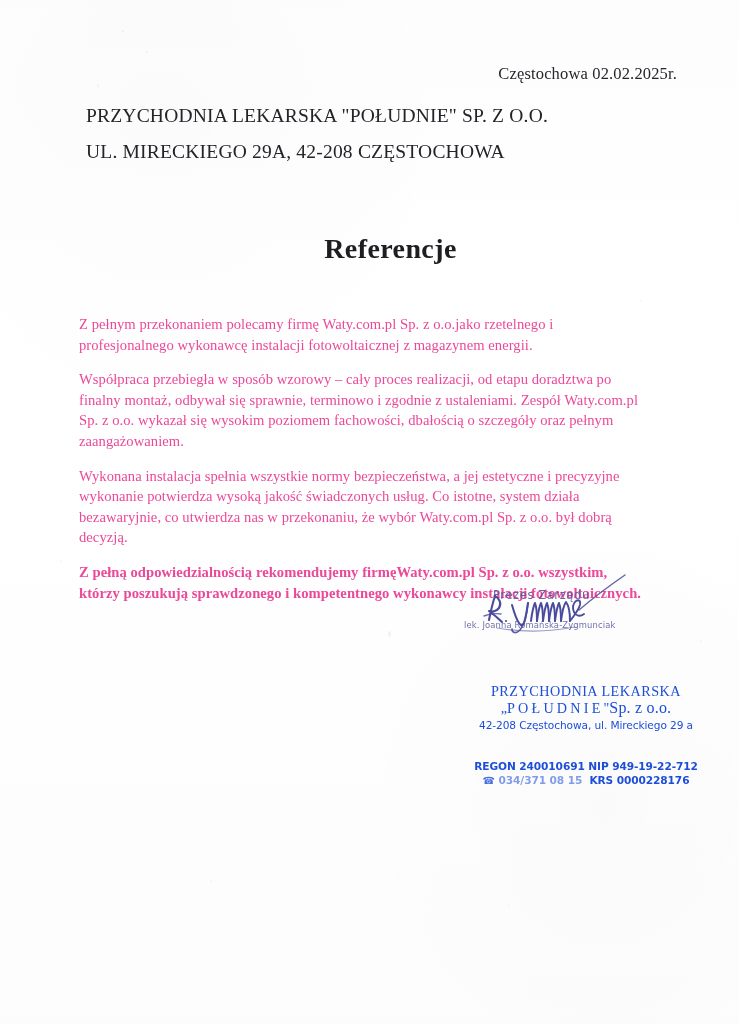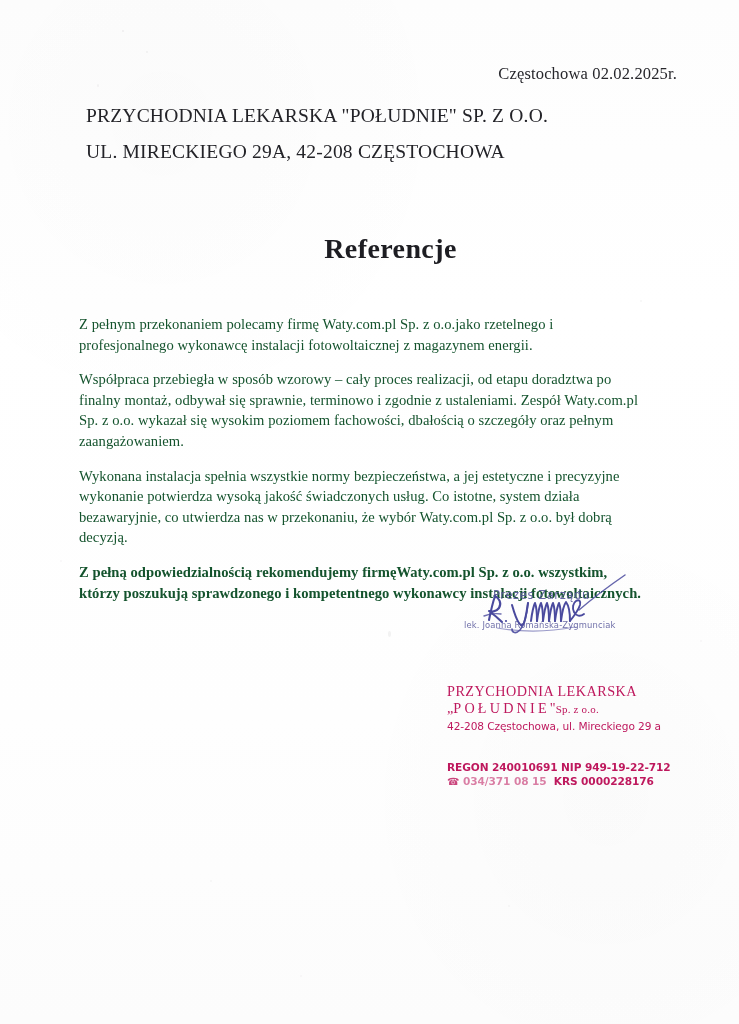--- a/index.html
+++ b/index.html
@@ -80,21 +80,21 @@
   .body-copy {
     position: absolute;
     top: 314px;
     left: 79px;
     width: 566px;
   }
   .para {
     font-size: 14.6px;
     line-height: 20.6px;
     text-align: left;
-    color: #14532d;
+    color: #ec4899;
     margin: 0 0 14px 0;
     letter-spacing: 0.05px;
   }
   .para:last-child { margin-bottom: 0; font-weight: bold; }
 
   
   .signature-block {
     position: absolute;
     top: 580px;
     left: 455px;
@@ -129,44 +129,44 @@
     left: 20px;
     width: 180px;
     height: 66px;
     pointer-events: none;
   }
 
   
   .stamp {
     position: absolute;
     top: 684px;
-    left: 447px;
+    left: 466px;
     width: 240px;
-    text-align: left;
-    color: #be185d;
+    text-align: center;
+    color: #1d4ed8;
   }
   .stamp-l1 {
     font-family: "Liberation Serif", serif;
     font-size: 14.2px;
     letter-spacing: 0.5px;
     line-height: 15px;
     white-space: nowrap;
   }
   .stamp-l2 {
     font-family: "Liberation Serif", serif;
     font-size: 14.2px;
     line-height: 16px;
     white-space: nowrap;
     margin-top: 1px;
   }
   .stamp-l2 .spaced {
     letter-spacing: 3.2px;
   }
   .stamp-l2 .suffix {
-    font-size: 11px;
+    font-size: 16px;
     letter-spacing: 0.2px;
     margin-top: 27px;
   }
   .stamp-l3 {
     font-family: "DejaVu Sans", sans-serif;
     font-size: 10.6px;
     line-height: 14px;
     letter-spacing: -0.1px;
     margin-top: 2px;
     white-space: nowrap;

